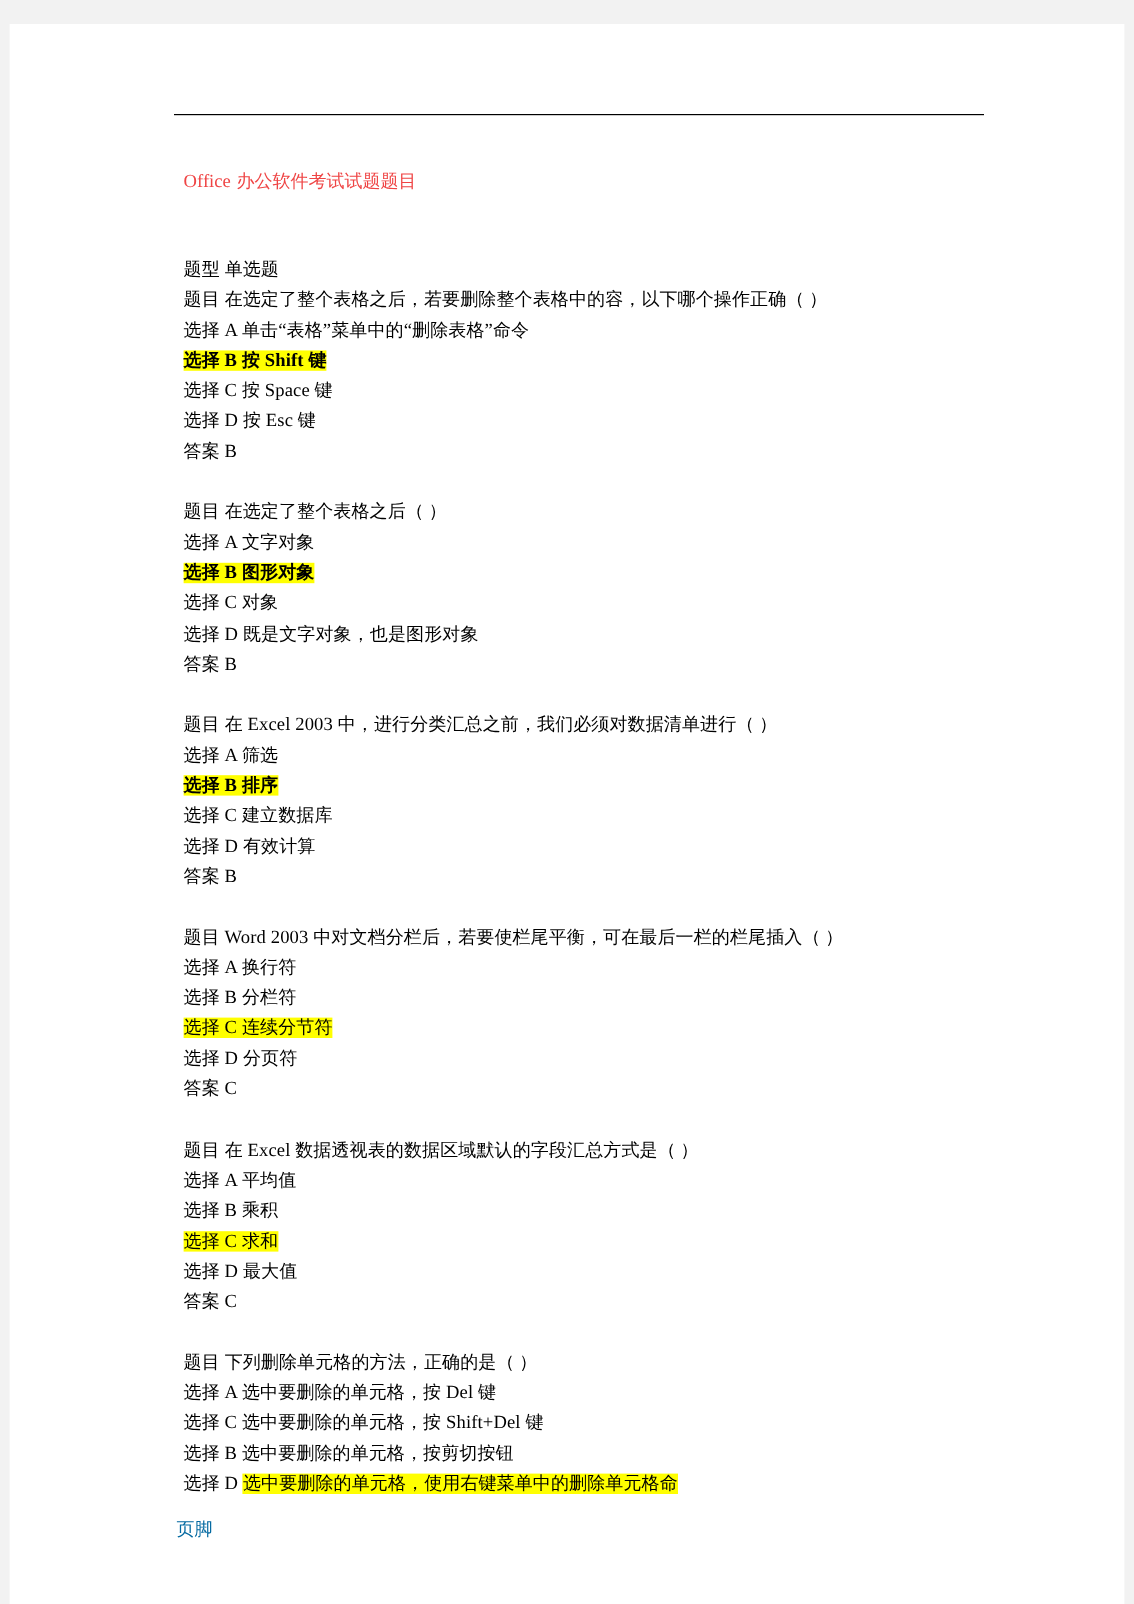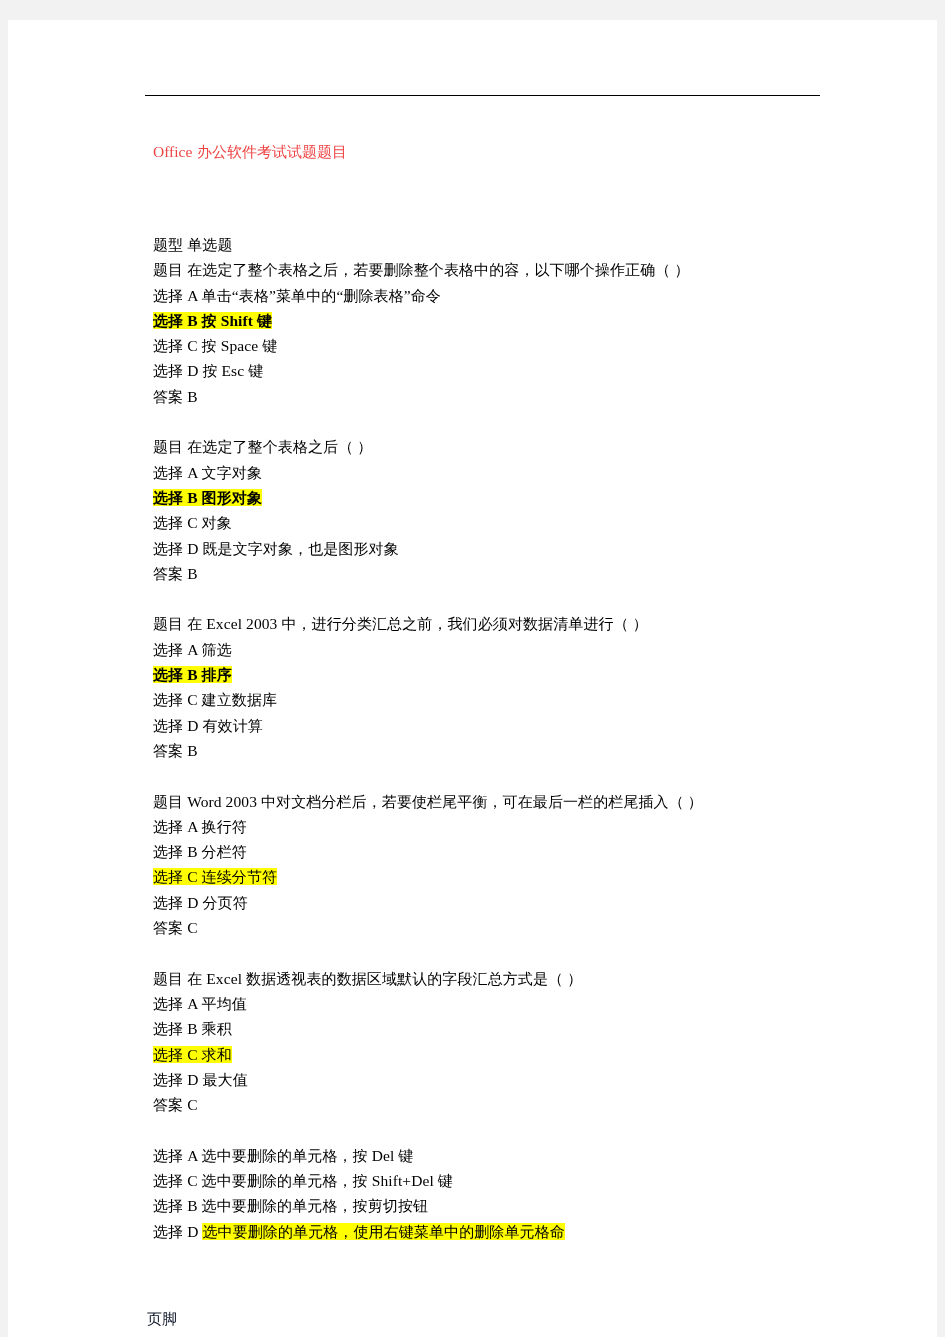--- a/index.html
+++ b/index.html
@@ -35,21 +35,21 @@
     left: 145px;
     top: 119px;
     font-size: 15.5px;
     line-height: 25px;
     color: #ef4444;
     white-space: nowrap;
   }
   .body-block {
     position: absolute;
     left: 145px;
-    top: 212px;
+    top: 192px;
     width: 700px;
   }
   .line {
     font-size: 15.5px;
     line-height: 25.3px;
     height: 25.3px;
     color: #000000;
     white-space: nowrap;
     letter-spacing: 0.1px;
   }
@@ -70,24 +70,23 @@
   }
   .bold .cjk, .bold .lat, .bold {
     font-weight: bold;
   }
   .footer {
     position: absolute;
     left: 139px;
     top: 1242px;
     font-size: 15px;
     line-height: 25px;
-    color: #0f172a;
-    font-family: Liberation Serif, serif;
+    color: #0369a1;
+    font-family: Liberation Sans, sans-serif;
     white-space: nowrap;
-    margin-top: 45px;
   }
 </style>
 </head>
 <body>
 
 <div class="page">
 
   <div class="header-rule"></div>
 
   <div class="doc-title">
@@ -124,20 +123,21 @@
       <div class="line"><span class="cjk">选择</span><span class="lat"> D </span><span class="cjk">分页符</span></div>
       <div class="line"><span class="cjk">答案</span><span class="lat"> C</span></div>
       <div class="line spacer"></div>
       <div class="line"><span class="cjk">题目</span><span class="lat"> </span><span class="cjk">在</span><span class="lat"> Excel  </span><span class="cjk">数据透视表的数据区域默认的字段汇总方式是（</span><span class="lat">   </span><span class="cjk">）</span></div>
       <div class="line"><span class="cjk">选择</span><span class="lat"> A </span><span class="cjk">平均值</span></div>
       <div class="line"><span class="cjk">选择</span><span class="lat"> B </span><span class="cjk">乘积</span></div>
       <div class="line"><span class="hl"><span class="cjk">选择</span><span class="lat"> C </span><span class="cjk">求和</span></span></div>
       <div class="line"><span class="cjk">选择</span><span class="lat"> D </span><span class="cjk">最大值</span></div>
       <div class="line"><span class="cjk">答案</span><span class="lat"> C</span></div>
       <div class="line spacer"></div>
+      <div class="line"><span class="cjk">题目</span><span class="lat"> </span><span class="cjk">下列删除单元格的方法，正确的是（</span><span class="lat">   </span><span class="cjk">）</span></div>
       <div class="line"><span class="cjk">选择</span><span class="lat"> A </span><span class="cjk">选中要删除的单元格，按</span><span class="lat"> Del </span><span class="cjk">键</span></div>
       <div class="line"><span class="cjk">选择</span><span class="lat"> C </span><span class="cjk">选中要删除的单元格，按</span><span class="lat"> Shift+Del </span><span class="cjk">键</span></div>
       <div class="line"><span class="cjk">选择</span><span class="lat"> B </span><span class="cjk">选中要删除的单元格，按剪切按钮</span></div>
       <div class="line"><span><span class="cjk">选择</span><span class="lat"> D </span></span><span class="hl"><span class="cjk">选中要删除的单元格，使用右键菜单中的删除单元格命</span></span></div>
     </div>
 
   <div class="footer">页脚</div>
 
 </div>
 

